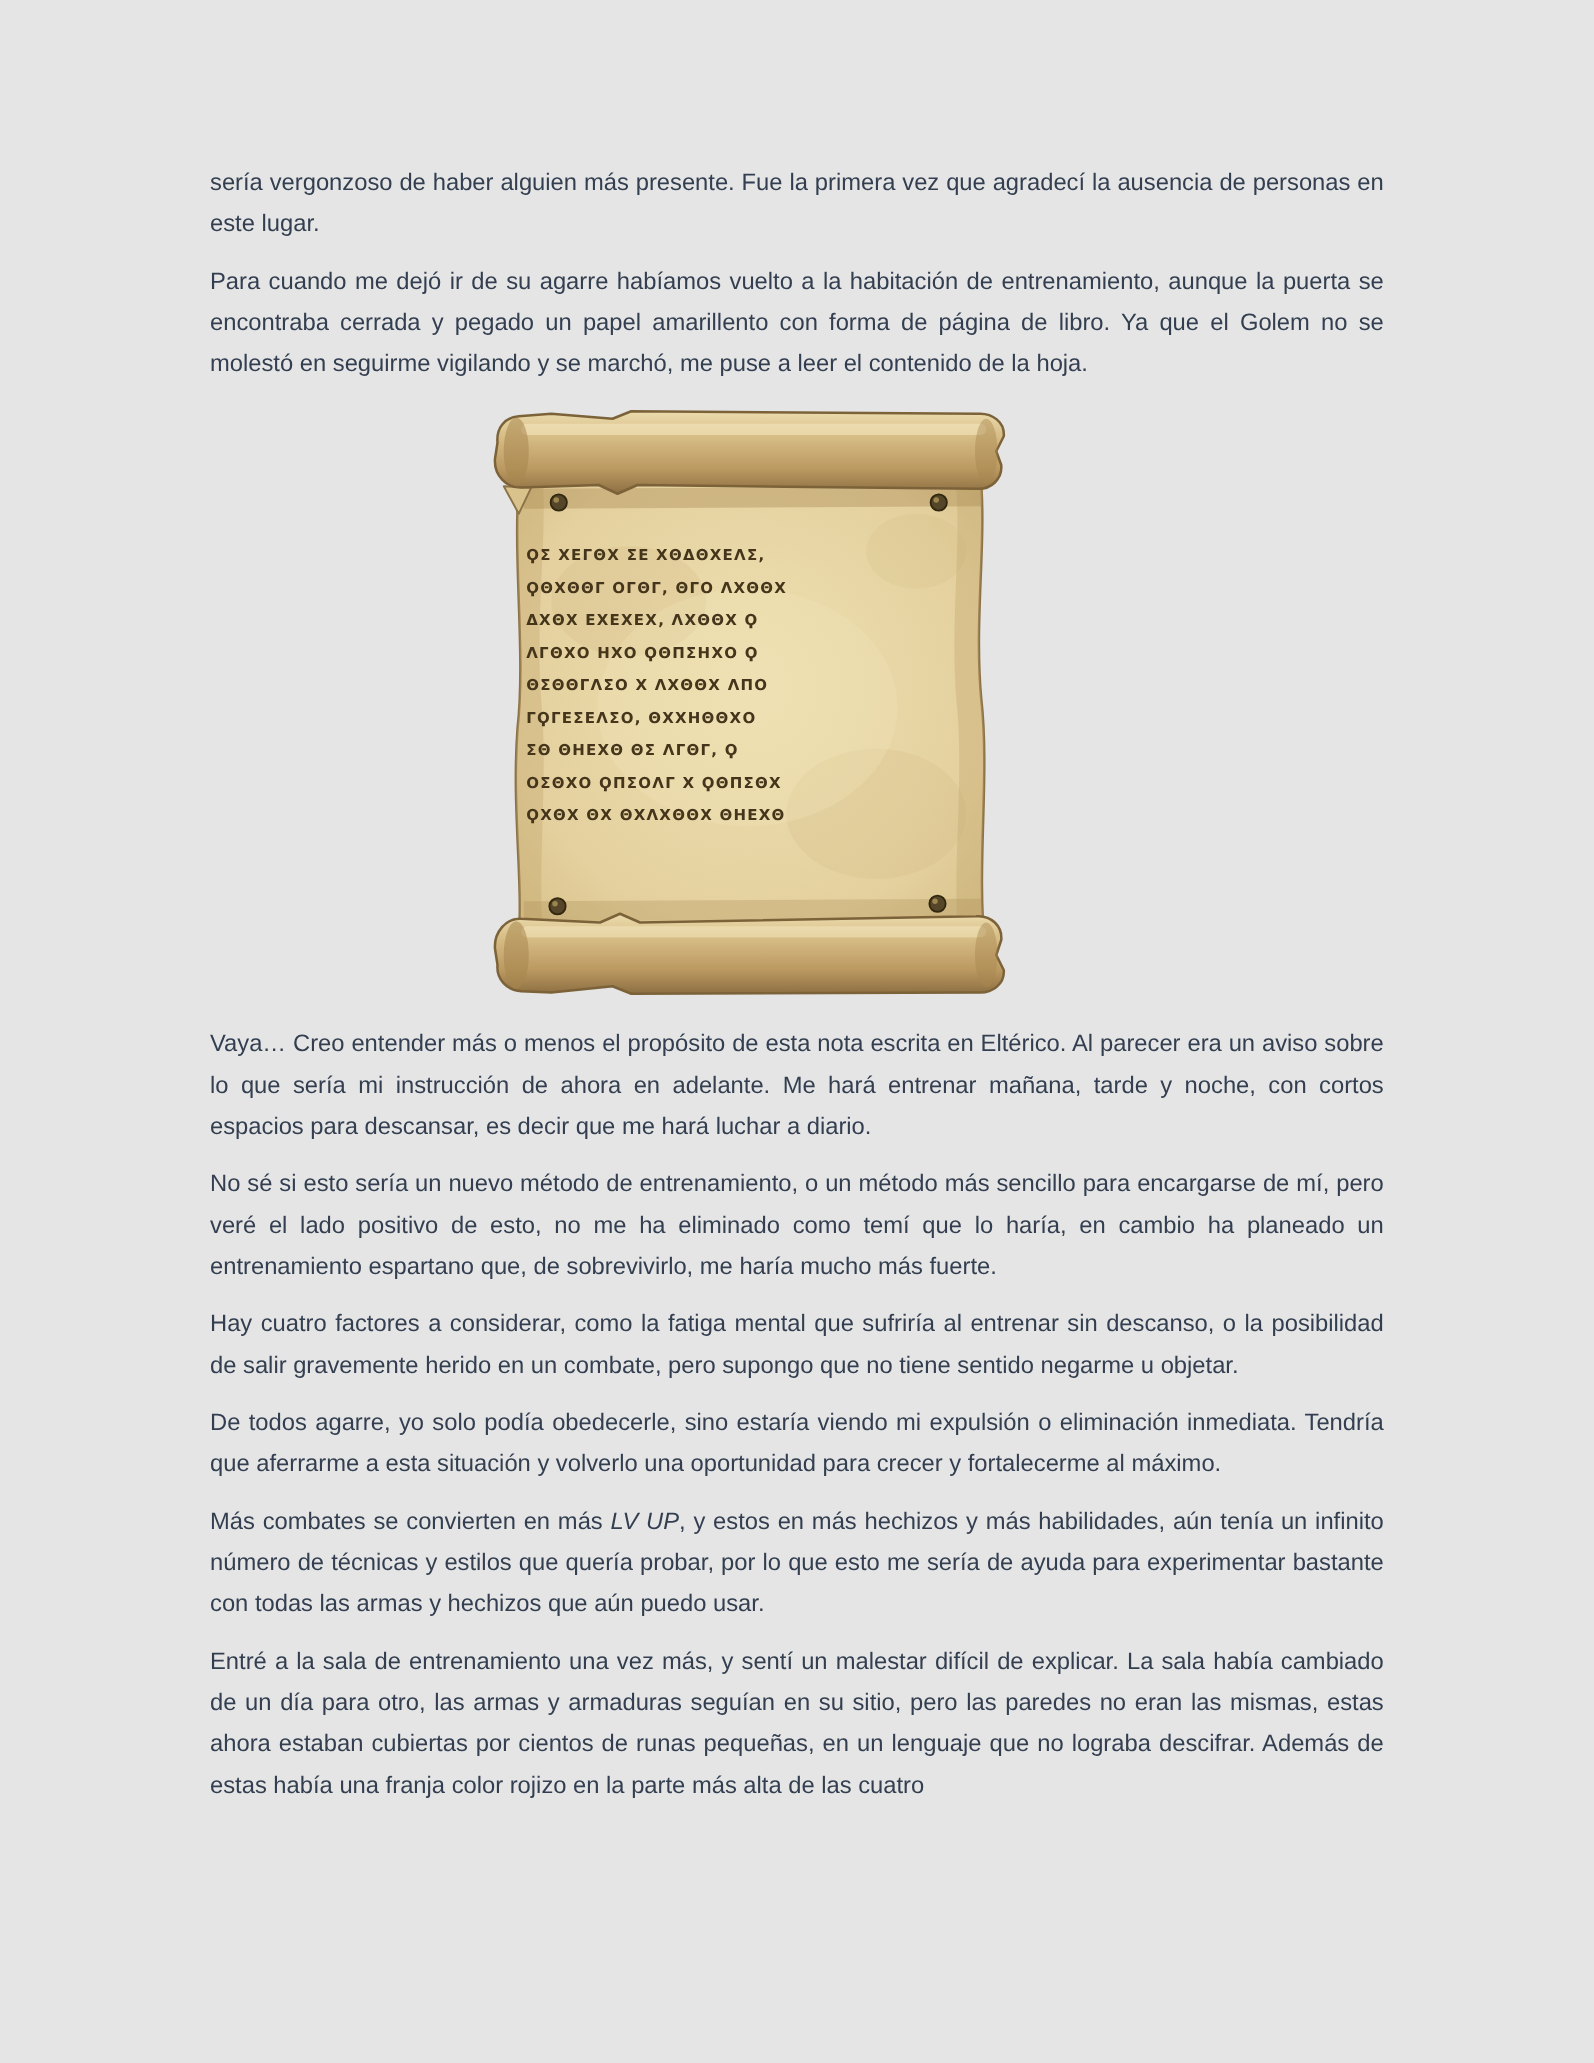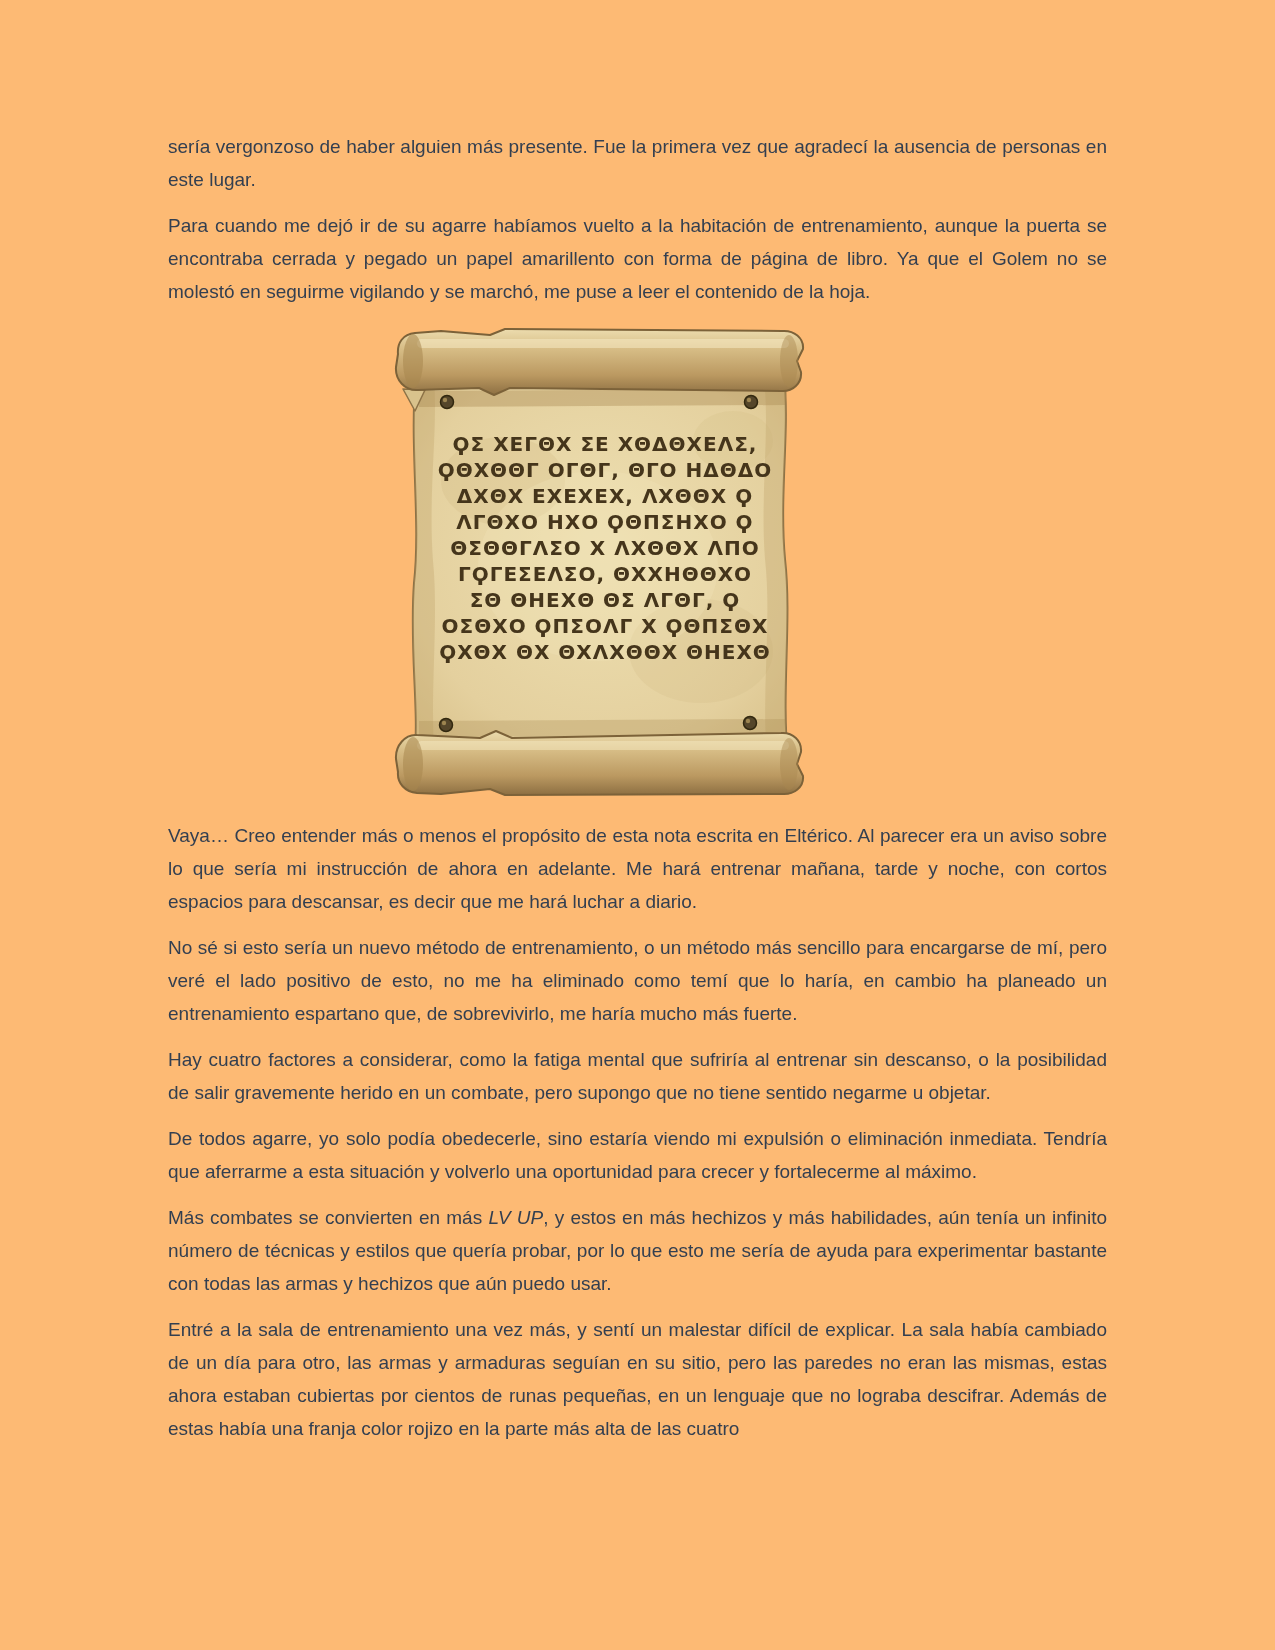--- a/index.html
+++ b/index.html
@@ -8,21 +8,21 @@
     width: 1275px;
     height: 1650px;
     overflow: hidden;
     font-family: "Liberation Sans", sans-serif;
     color: #333f50;
   }
   .page {
     width: 1275px;
     height: 1650px;
     padding: 130px 168px 0 168px;
-    background: #fdba74;
+    background: #e5e5e5;
   }
   .para {
     font-size: 19px;
     line-height: 33px;
     text-align: justify;
     margin: 0 0 13px 0;
   }
   .para em { font-style: italic; }
 
   .scroll-figure {
@@ -30,24 +30,23 @@
     width: 436px;
     height: 482px;
     margin: 10px 0 16px 215px;
   }
   .scroll-figure svg { position: absolute; left: 0; top: 0; }
   .rune-block {
     position: absolute;
     left: 38px;
     right: 30px;
     top: 110px;
-    text-align: center;
     font-family: "DejaVu Sans", sans-serif;
     font-weight: bold;
-    font-size: 20px;
+    font-size: 12px;
     line-height: 26px;
     letter-spacing: 1px;
     color: #45351b;
   }
   .rune-line { white-space: nowrap; }
 </style>
 </head>
 <body>
 
 <div class="page">
@@ -110,21 +109,21 @@
         <circle cx="61" cy="402" r="2.2" fill="#9d8550"></circle>
       </g>
       <g>
         <circle cx="367" cy="402" r="6.5" fill="#55462a" stroke="#32280f" stroke-width="1.5"></circle>
         <circle cx="365" cy="400" r="2.2" fill="#9d8550"></circle>
       </g>
     </svg>
 
     <div class="rune-block">
       <div class="rune-line">ϘΣ ΧΕΓΘΧ ΣΕ ΧΘΔΘΧΕΛΣ,</div>
-      <div class="rune-line">ϘΘΧΘΘΓ ΟΓΘΓ, ΘΓΟ ΗΔΘΔΟ</div>
+      <div class="rune-line">ϘΘΧΘΘΓ ΟΓΘΓ, ΘΓΟ ΛΧΘΘΧ</div>
       <div class="rune-line">ΔΧΘΧ ΕΧΕΧΕΧ, ΛΧΘΘΧ Ϙ</div>
       <div class="rune-line">ΛΓΘΧΟ ΗΧΟ ϘΘΠΣΗΧΟ Ϙ</div>
       <div class="rune-line">ΘΣΘΘΓΛΣΟ Χ ΛΧΘΘΧ ΛΠΟ</div>
       <div class="rune-line">ΓϘΓΕΣΕΛΣΟ, ΘΧΧΗΘΘΧΟ</div>
       <div class="rune-line">ΣΘ ΘΗΕΧΘ ΘΣ ΛΓΘΓ, Ϙ</div>
       <div class="rune-line">ΟΣΘΧΟ ϘΠΣΟΛΓ Χ ϘΘΠΣΘΧ</div>
       <div class="rune-line">ϘΧΘΧ ΘΧ ΘΧΛΧΘΘΧ ΘΗΕΧΘ</div>
     </div>
   </figure>
 

